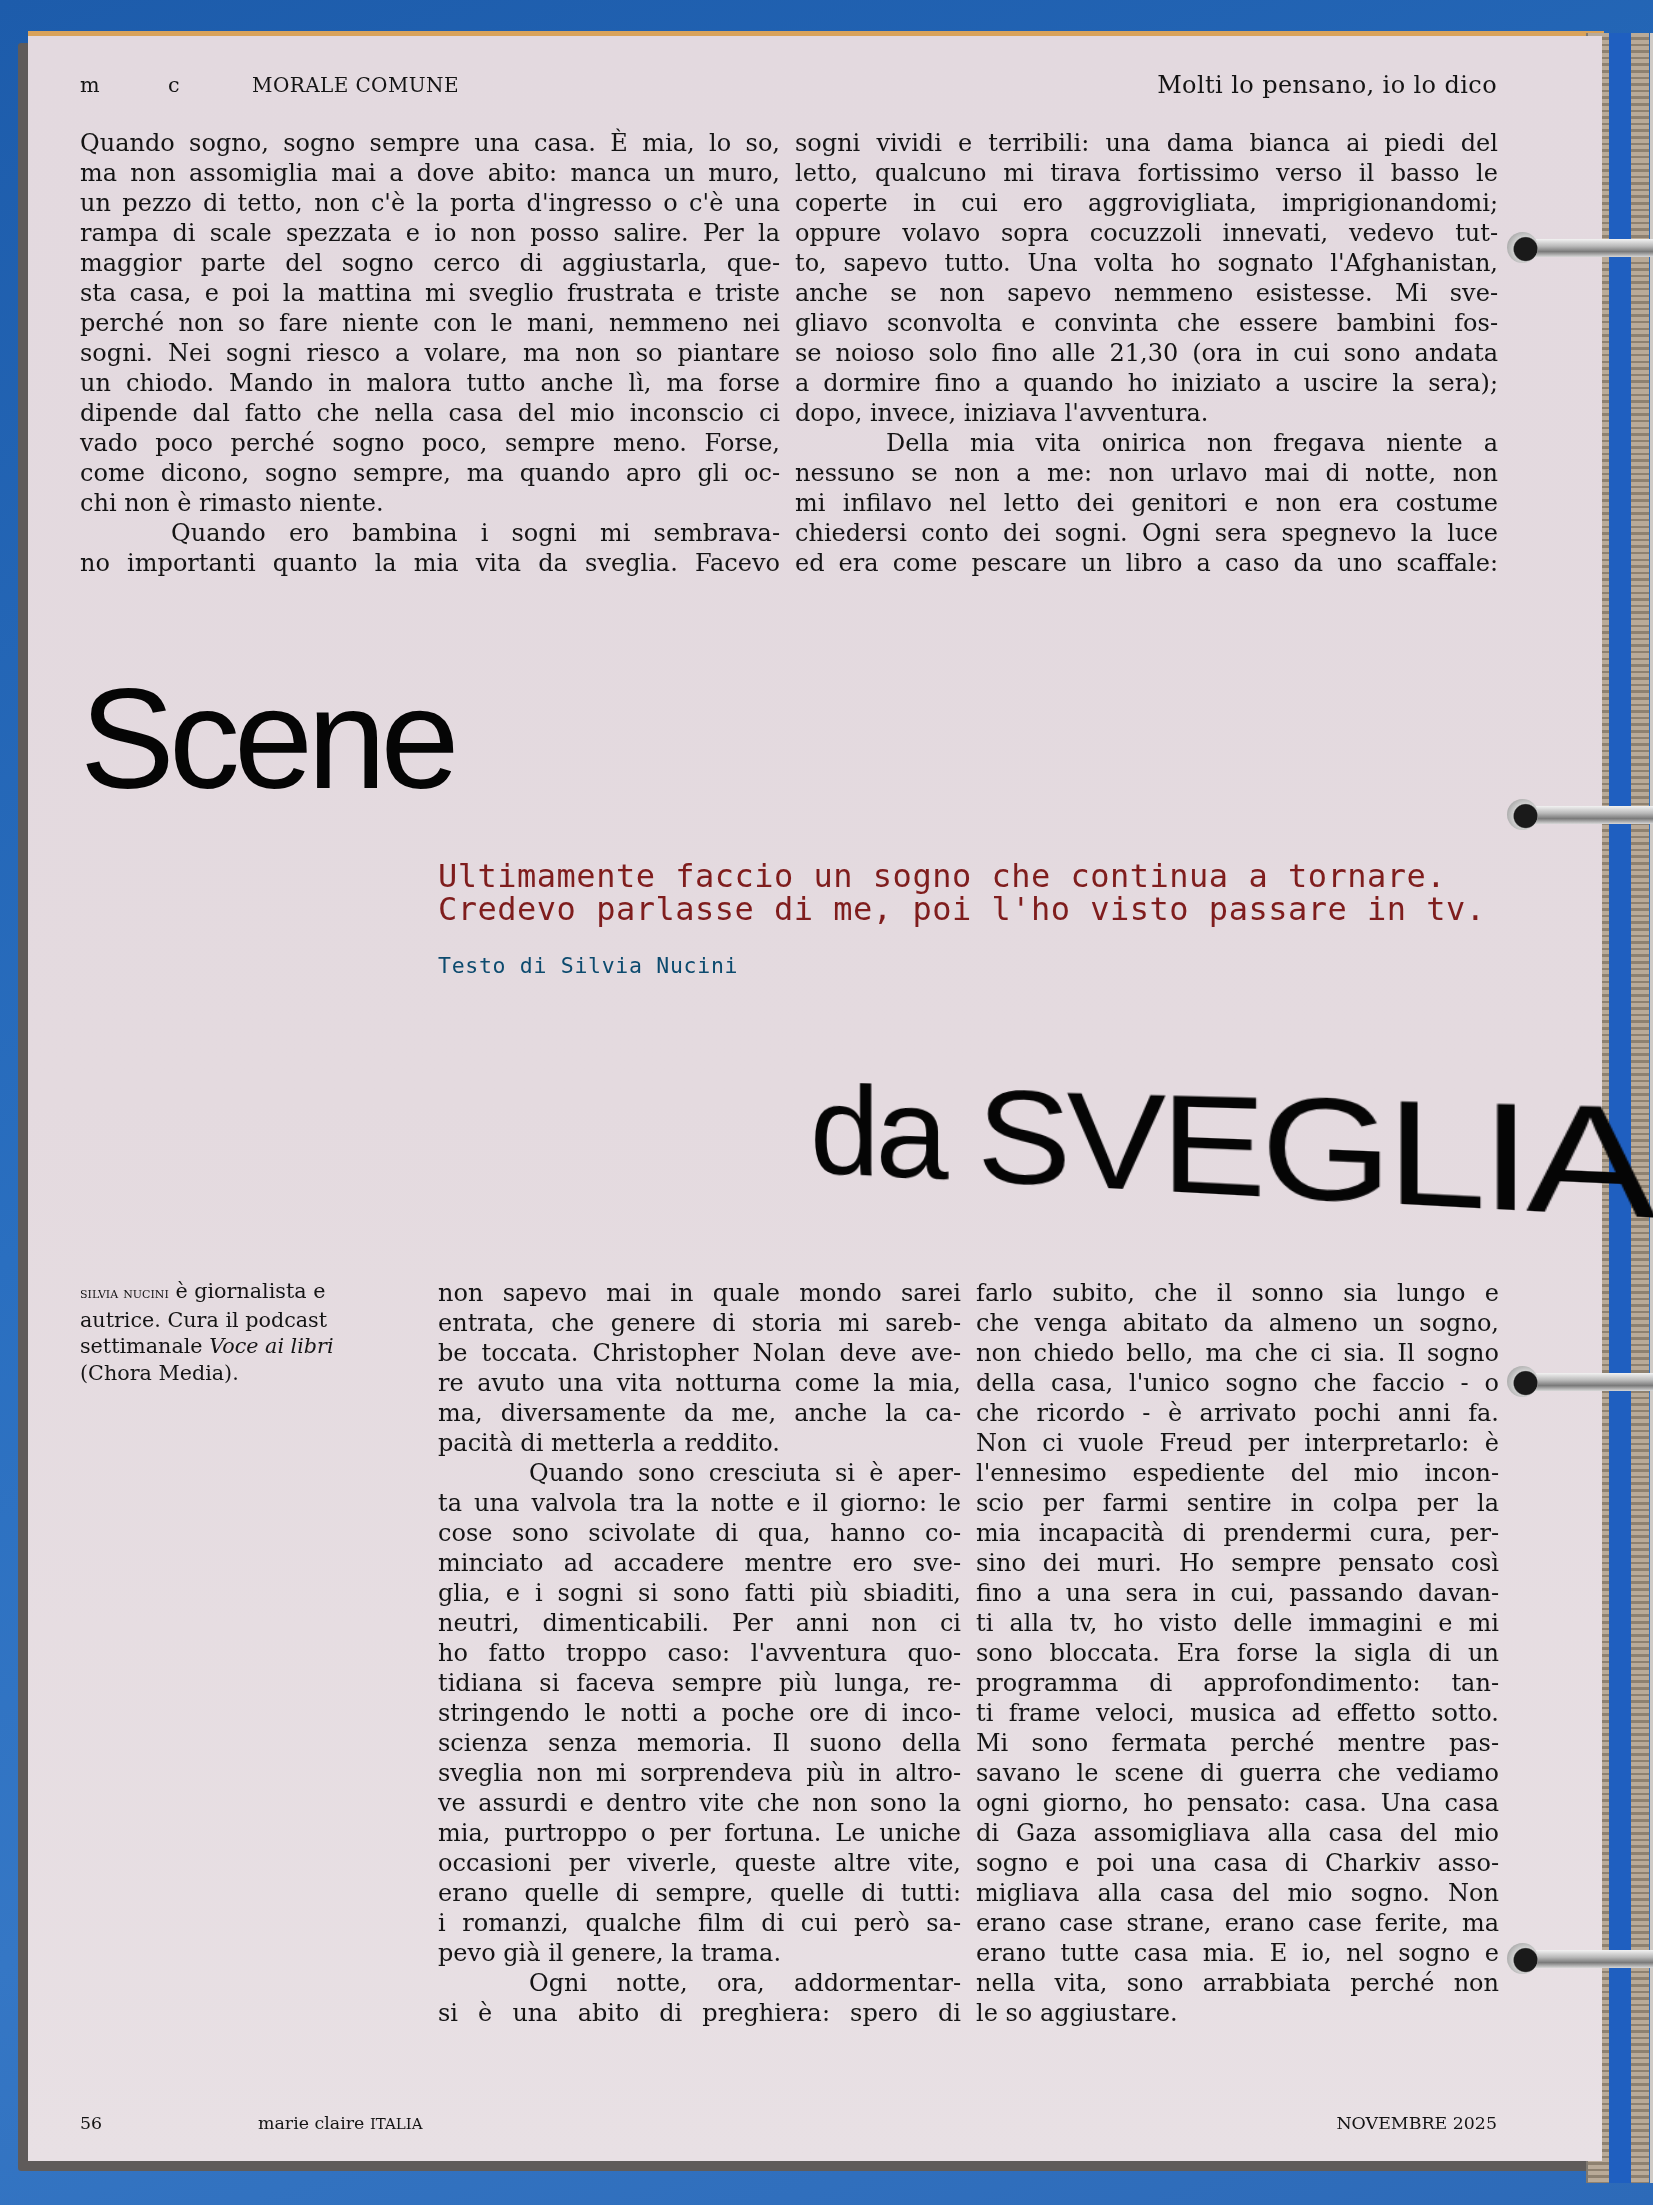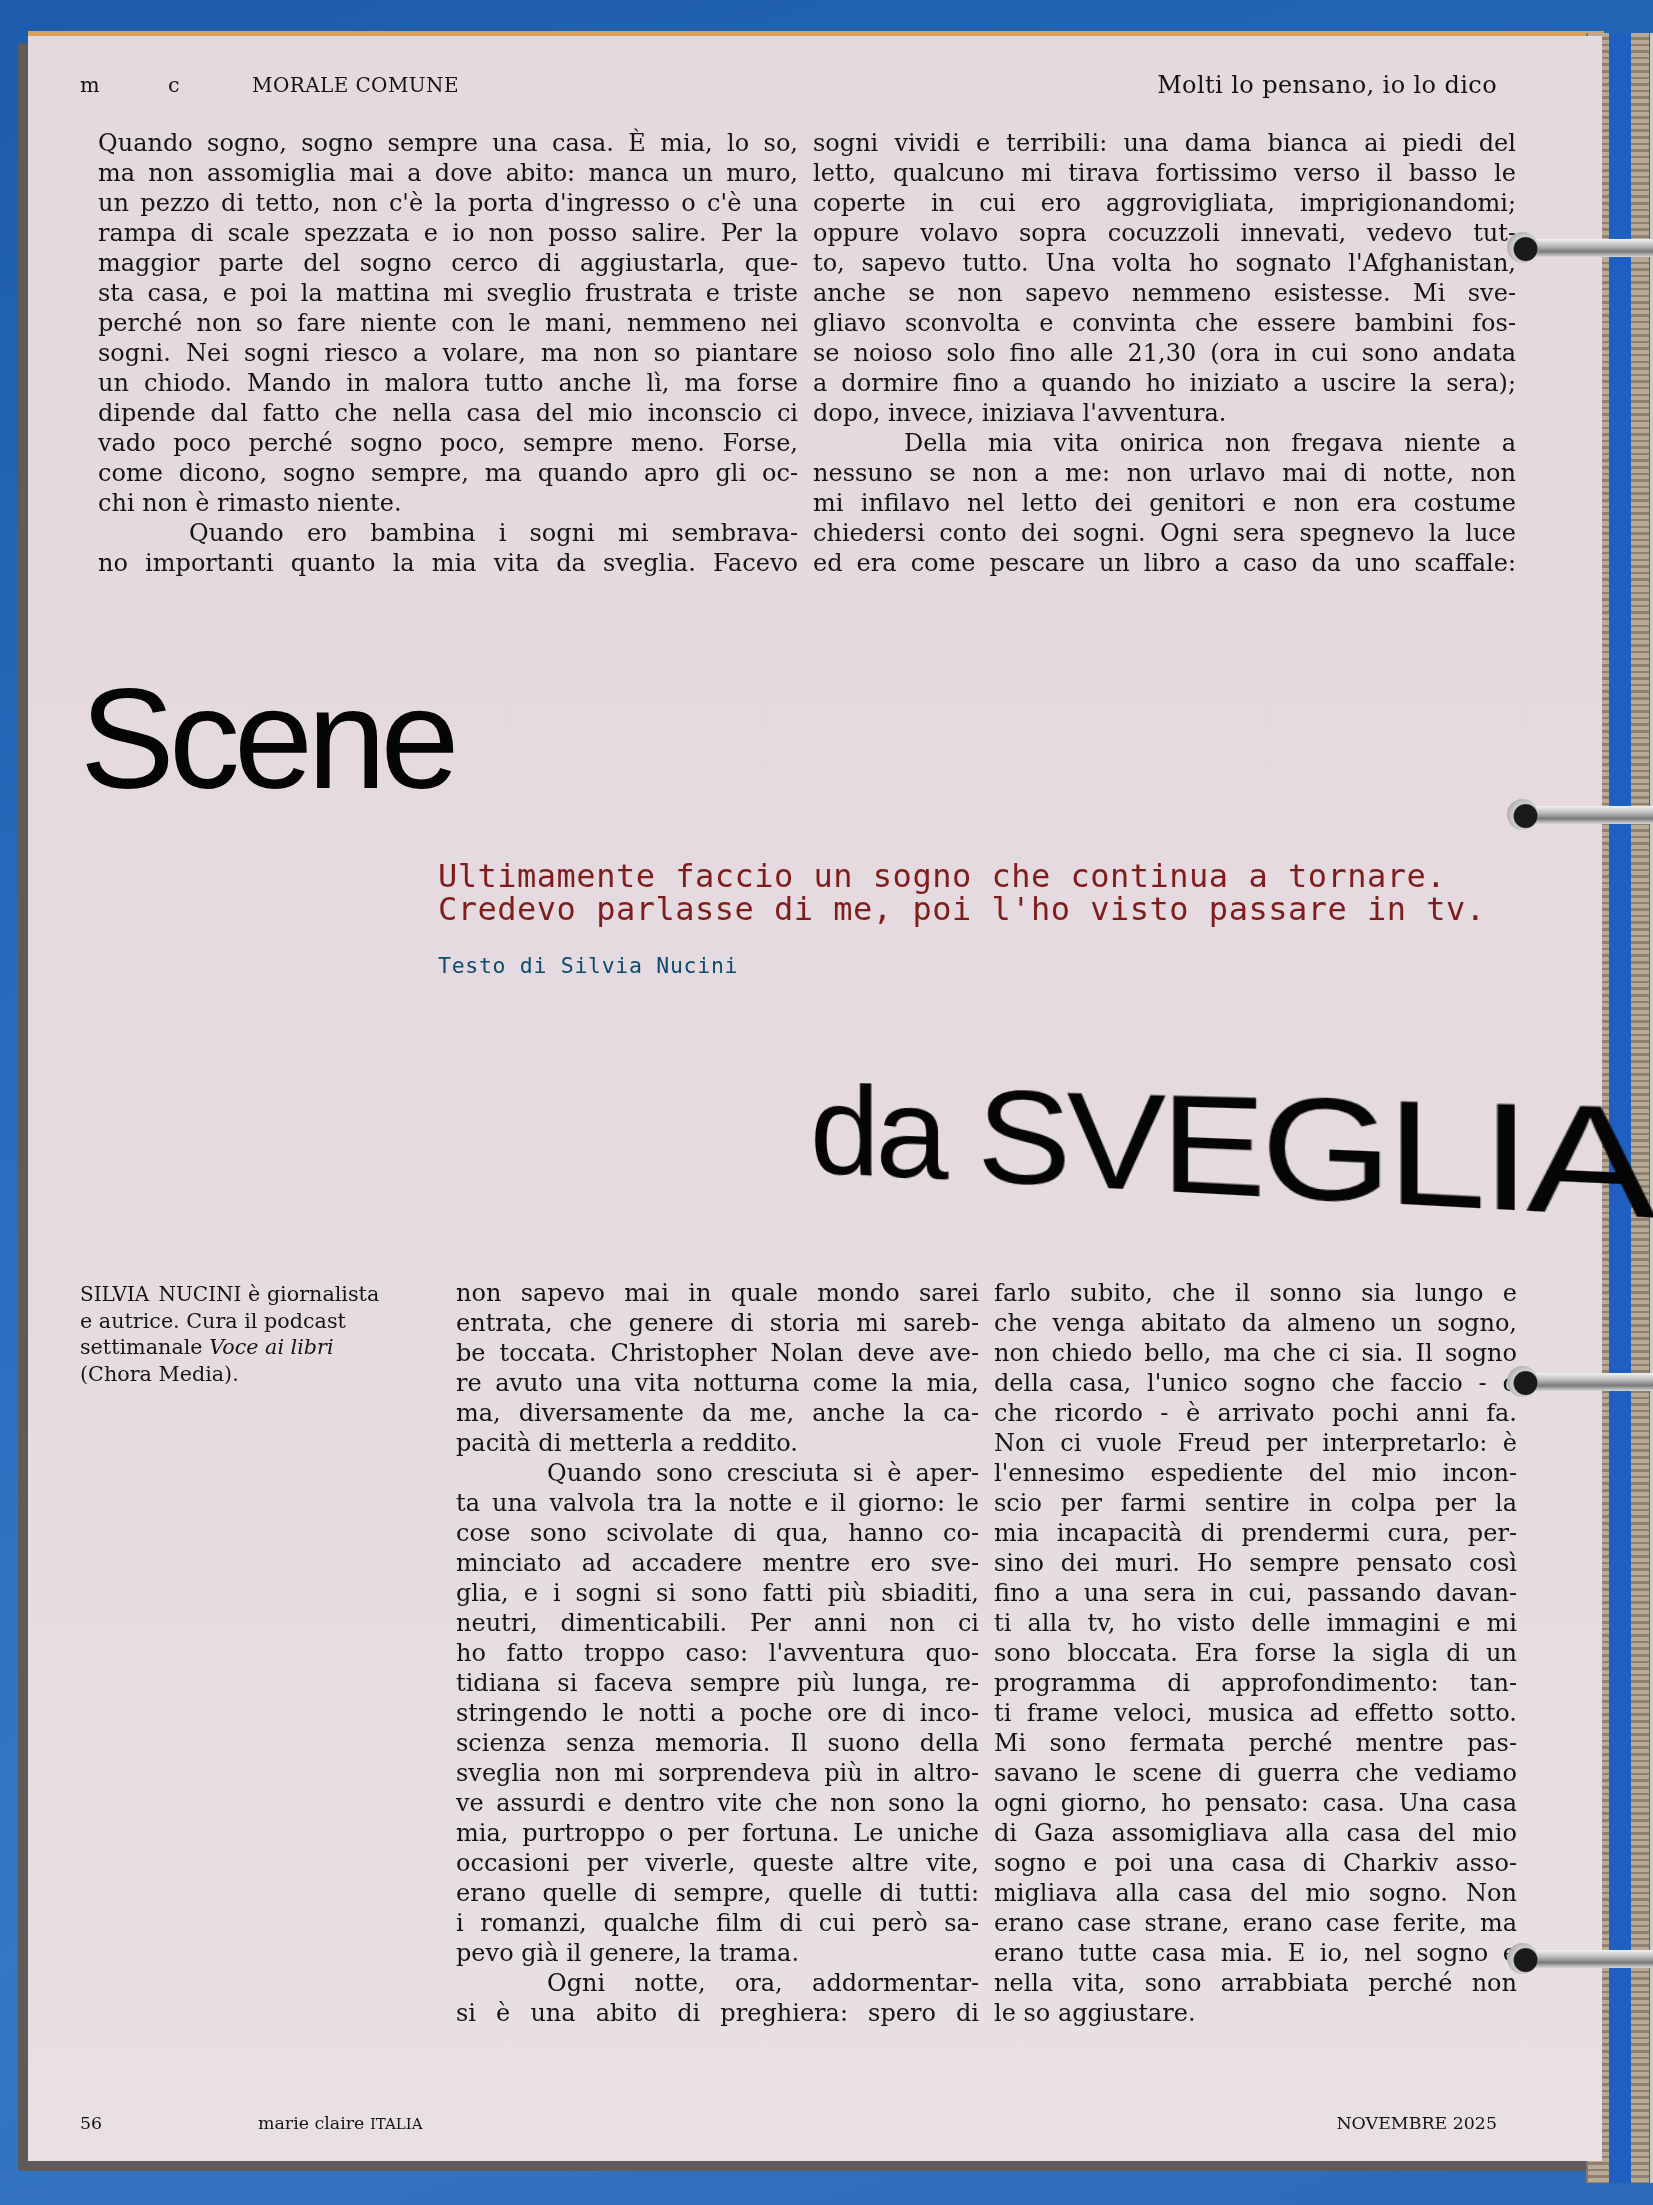--- a/index.html
+++ b/index.html
@@ -17,34 +17,34 @@
   .spine .mesh2{position:absolute;left:45px;top:0;width:18px;height:100%;
     background:repeating-linear-gradient(180deg,#b9aa98 0 4.1px,#8e8170 4.1px 6.6px);}
   .spine .edge{position:absolute;left:64px;top:0;width:4.1px;height:100%;background:#d0cbc6;}
   .ring{position:absolute;left:1507px;width:149px;height:31px;}
   .ring .hole{position:absolute;left:0;top:0;width:31px;height:31px;border-radius:50%;
     background:radial-gradient(circle at 60% 55%,#1a1a1a 0 45%,#cfcfcf 50%,#8a8a8a 100%);}
   .ring .bar{position:absolute;left:15px;top:6.6px;width:141px;height:18px;border-radius:9px;
     background:linear-gradient(180deg,#f2f2f2 0%,#b9b9b9 40%,#7a7a7a 70%,#d8d8d8 100%);}
 
   .hdr{position:absolute;top:73px;font-size:20.7px;letter-spacing:0.4px;}
-  .col{position:absolute;font-size:24px;line-height:30px;text-align:justify;margin-left:18px;}
+  .col{position:absolute;font-size:24px;line-height:30px;text-align:justify;}
   .line{display:block;white-space:nowrap;text-align:justify;text-align-last:justify;height:30px;}
   .line.last{text-align-last:left;}
   .line.ind{padding-left:91px;}
   .headline-scene{position:absolute;left:80px;top:668px;font-family:"Liberation Sans",sans-serif;
     font-size:142px;letter-spacing:-5.8px;line-height:1;color:#050505;}
   .headline-sveglia{position:absolute;left:810px;top:1067px;font-family:"Liberation Sans",sans-serif;
     font-size:124px;letter-spacing:-4.1px;line-height:1;color:#050505;
     transform-origin:left center;transform:perspective(744px) rotateY(-14deg) skewY(2.2deg) scaleX(1.02);}
   .deck{position:absolute;left:438px;top:860px;font-family:"DejaVu Sans Mono",monospace;
     font-size:32px;line-height:33px;color:#7f1d1d;letter-spacing:0.5px;}
   .byline{position:absolute;left:438px;top:953px;font-family:"DejaVu Sans Mono",monospace;font-size:21.5px;color:#0c4a6e;letter-spacing:0.7px;}
   .bio{position:absolute;left:80px;top:1278px;width:314px;font-size:20.7px;line-height:26.5px;}
-  .bio .sc{font-variant:small-caps;text-transform:lowercase;font-size:29px;}
+  .bio .sc{font-variant:small-caps;text-transform:lowercase;font-size:16px;}
   .footer{position:absolute;top:2113px;font-size:17.4px;text-align:center;}
   .sc2{font-variant:small-caps;}
 </style>
 </head>
 <body>
 
 <div class="page-stack-orange"></div>
 <div class="page-stack"></div>
 
 <div class="spine">

